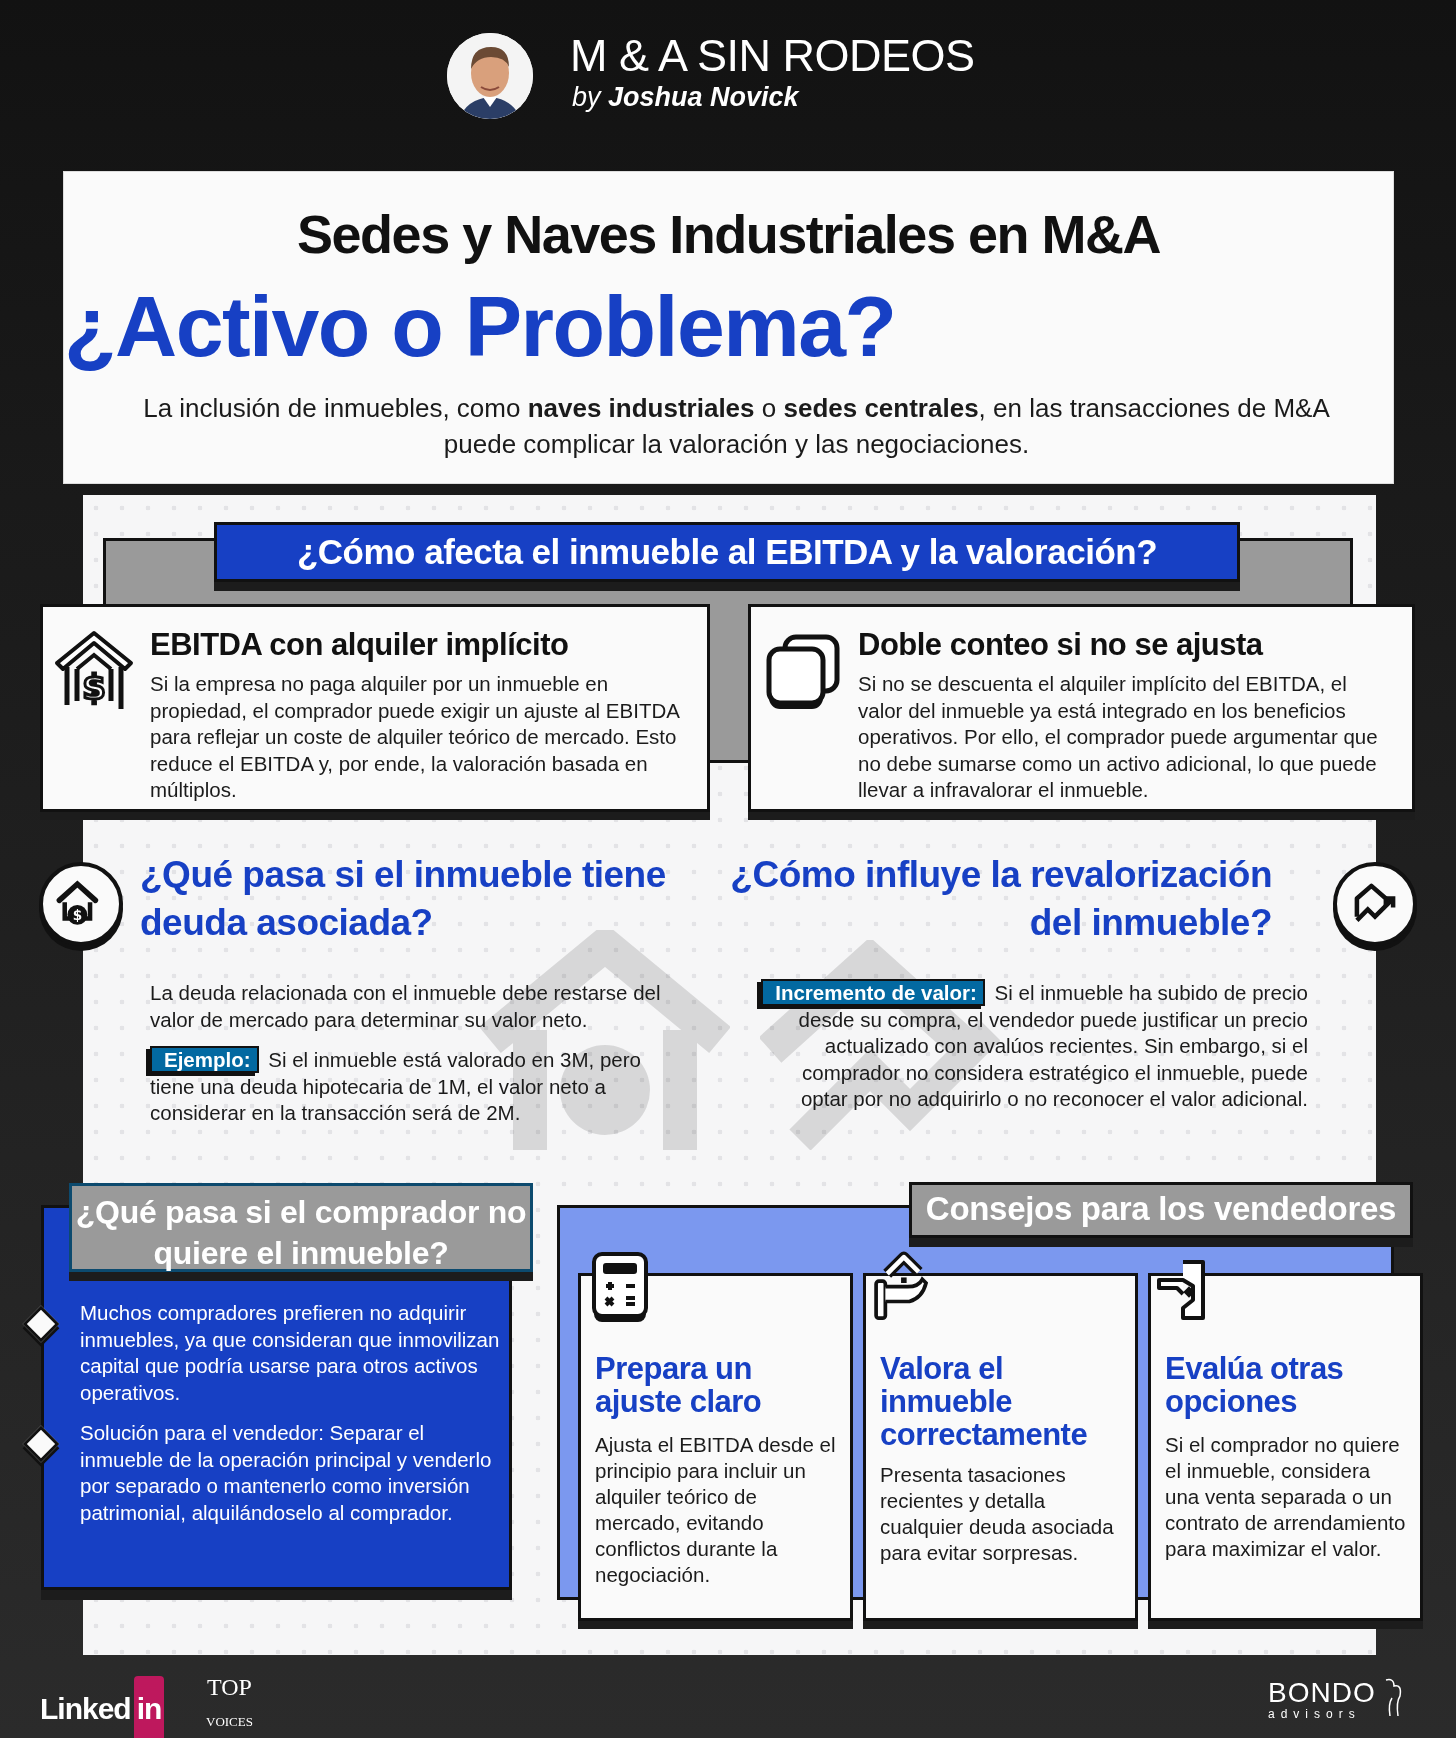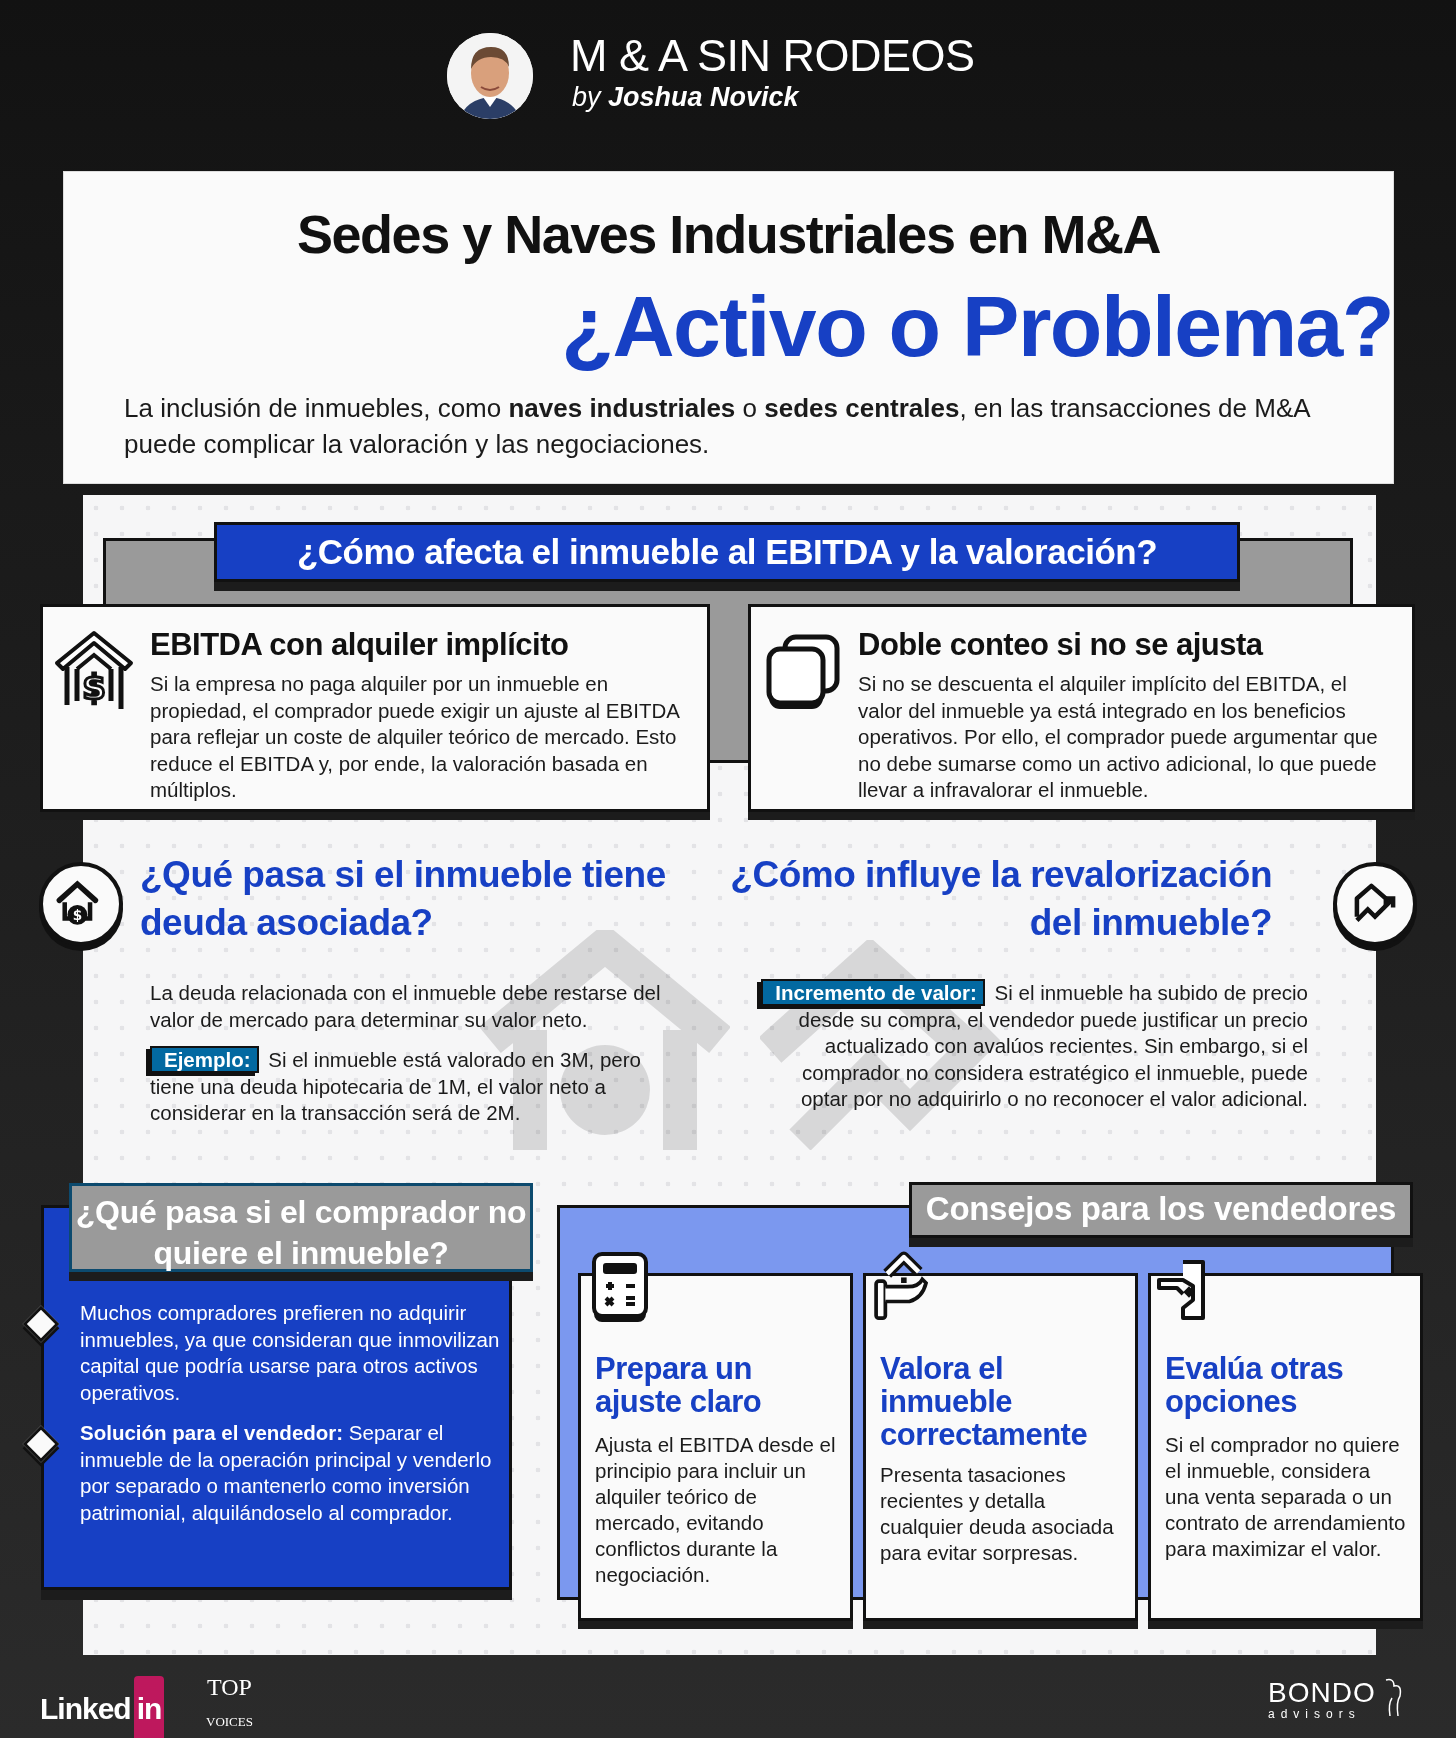--- a/index.html
+++ b/index.html
@@ -7,22 +7,22 @@
 body{background:linear-gradient(#121212 0px,#1a1a1a 500px,#2b2b2b 1738px);font-family:"Liberation Sans",sans-serif;position:relative;color:#1b1b1b}
 .abs{position:absolute}
 
 .avatar{left:447px;top:33px;width:86px;height:86px;border-radius:50%;background:#f5f5f5;overflow:hidden}
 .brand-title{left:570px;top:30px;color:#fff;font-size:45px;font-weight:400;letter-spacing:-0.5px;white-space:nowrap}
 .brand-sub{left:572px;top:82px;color:#fff;font-size:27px;font-style:italic;white-space:nowrap}
 .brand-sub b{font-weight:700}
 
 .title-card{left:63px;top:171px;width:1331px;height:313px;background:#fafafa;border:1px solid #ddd}
 .title-1{left:0;right:0;top:31px;text-align:center;font-size:54px;font-weight:700;color:#111;letter-spacing:-1.5px}
-.title-2{left:0;right:0;top:105px;text-align:right;font-size:86px;font-weight:700;color:#1740c4;letter-spacing:-1.5px}
-.title-3{left:60px;right:44px;top:218px;font-size:26px;line-height:36px;color:#1b1b1b}
+.title-2{left:0;right:0;top:105px;text-align:left;font-size:86px;font-weight:700;color:#1740c4;letter-spacing:-1.5px}
+.title-3{left:60px;right:44px;top:218px;text-align:center;font-size:26px;line-height:36px;color:#1b1b1b}
 .title-3 b{font-weight:700}
 
 .main-panel{left:83px;top:495px;width:1293px;height:1160px;background:#f6f6f7;
  background-image:radial-gradient(#e3e3e6 2.2px,transparent 2.6px);background-size:26px 26px}
 .gray-band{left:103px;top:538px;width:1250px;height:225px;background:#9a9a9a;border:3px solid #111}
 .sec-header{left:214px;top:522px;width:1026px;height:60px;background:#1740c4;border:3px solid #111;box-shadow:0 9px 0 #1c1c1c;color:#fff;font-size:35px;font-weight:700;text-align:center;line-height:54px;letter-spacing:-0.5px}
 .card{background:#fafafa;border:3px solid #111;box-shadow:0 8px 0 #1c1c1c}
 .card-l{left:40px;top:604px;width:670px;height:208px}
 .card-r{left:748px;top:604px;width:667px;height:208px}
 .card h3{position:absolute;left:107px;top:20px;font-size:31px;font-weight:700;color:#111;letter-spacing:-0.5px;white-space:nowrap}
@@ -36,21 +36,21 @@
 .mid-l-p1{left:150px;top:980px;width:540px}
 .mid-l-p2{left:150px;top:1047px;width:540px}
 .mid-r-p{left:760px;top:980px;width:548px;text-align:right}
 .tag{background:#0369a1;color:#fff;font-weight:700;padding:0 6px 0 12px;box-shadow:-4px 3px 0 #111;border:2px solid #111;margin-right:4px}
 .circle-ic{width:84px;height:84px;border-radius:50%;background:#fafafa;border:4px solid #111;box-shadow:0 5px 0 #111}
 .ghost{opacity:.13}
 
 .blue-box{left:41px;top:1205px;width:471px;height:385px;background:#1740c4;border:3px solid #111;box-shadow:0 10px 0 #1c1c1c}
 .q-head{left:69px;top:1183px;width:464px;height:89px;background:#9a9a9a;border:3px solid #0c4a6e;box-shadow:0 9px 0 #1c1c1c;color:#fff;font-size:32px;font-weight:700;text-align:center;line-height:41px;padding-top:6px;letter-spacing:-0.3px}
 .bl-p{color:#fff;font-size:20.5px;line-height:26.5px;left:80px;width:420px}
-.bl-p b{font-weight:700}
+.bl-p b{font-weight:400}
 .diamond{width:26px;height:26px;background:#fafafa;border:3px solid #111;transform:rotate(45deg);box-shadow:3px 3px 0 #111}
 
 .light-box{left:557px;top:1205px;width:837px;height:395px;background:#7b98ef;border:3px solid #111}
 .tips-head{left:909px;top:1182px;width:504px;height:56px;background:#9a9a9a;border:3px solid #111;box-shadow:0 9px 0 #1c1c1c;color:#fff;font-size:33px;font-weight:700;text-align:center;line-height:48px;letter-spacing:-0.3px}
 .tip{background:#fafafa;border:3px solid #111;box-shadow:0 8px 0 #1c1c1c;top:1273px;height:348px;width:275px}
 .tip h4{position:absolute;left:14px;top:76px;right:10px;color:#1740c4;font-size:31px;font-weight:700;line-height:33px;letter-spacing:-0.5px}
 .tip p{position:absolute;left:14px;right:10px;font-size:20.5px;line-height:26px;color:#1b1b1b}
 .tip-ic{width:64px;height:74px}
 
 .linkedin{left:40px;top:1676px;color:#fff;font-size:30px;font-weight:700;letter-spacing:-1px;display:flex;align-items:center}

